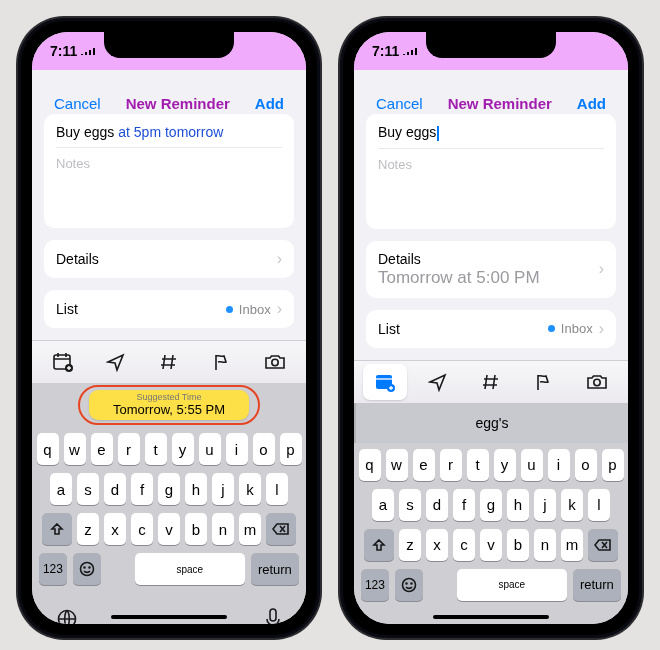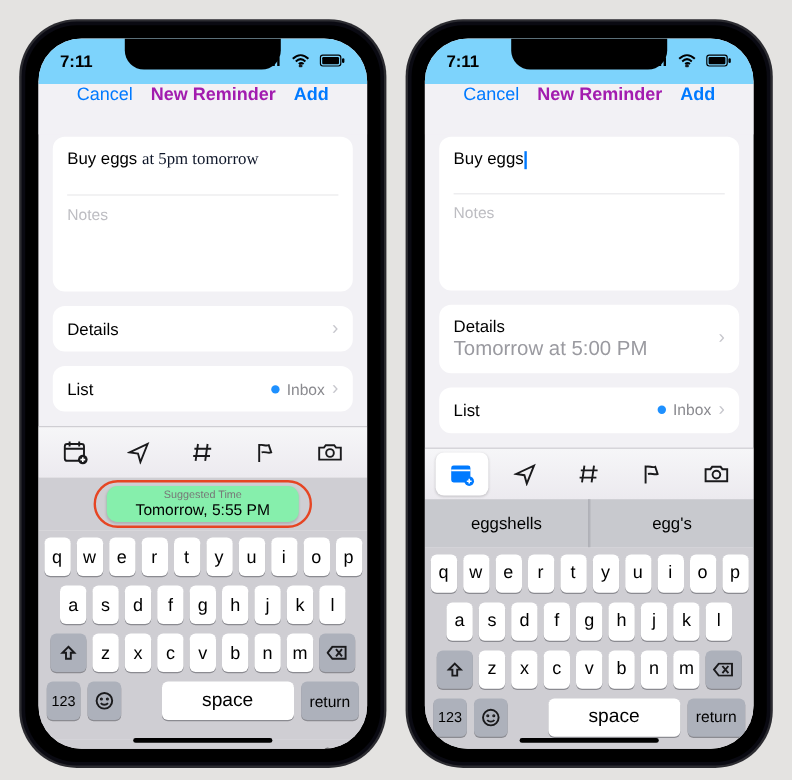--- a/index.html
+++ b/index.html
@@ -3,54 +3,54 @@
 <meta charset="utf-8">
 <style>
   html,body{margin:0;padding:0;width:660px;height:650px;background:#e4e3e1;font-family:-apple-system,Helvetica,Arial,sans-serif;}
   .stage{width:660px;height:650px;position:relative;}
   .phone{position:absolute;top:18px;width:302px;height:620px;background:#0a0a12;border-radius:46px;box-shadow:0 0 0 2px #2b2b30;}
   .phone.left{left:18px;}
   .phone.right{left:340px;}
   .phone-inner{position:absolute;inset:3px;border-radius:43px;background:#000;}
   .screen{position:absolute;left:11px;right:11px;top:11px;bottom:11px;border-radius:36px;overflow:hidden;background:#f2f1f5;}
   .notch{position:absolute;top:0;left:50%;transform:translateX(-50%);width:130px;height:26px;background:#000;border-bottom-left-radius:16px;border-bottom-right-radius:16px;z-index:5;}
-  .statusbar{height:38px;display:flex;align-items:center;justify-content:space-between;padding:0 18px;font-size:14px;font-weight:600;color:#000;background:#7dd3fc;}
+  .statusbar{height:38px;display:flex;align-items:center;padding:0 18px;font-size:14px;font-weight:600;color:#000;background:#f0abfc;}
   .sb-right svg{margin-left:4px;}
-  .nav{height:42px;background:#f2f1f5;display:flex;align-items:flex-start;justify-content:space-between;padding:0 32px;font-size:15px;}
+  .nav{height:42px;background:#f2f1f5;display:flex;align-items:flex-end;justify-content:space-between;padding:0 22px;font-size:15px;}
   .nav .title{font-weight:700;color:#a21caf;}
   .nav .link{color:#007aff;font-weight:400;}
   .nav .link.bold{font-weight:600;}
   .content{padding:2px 12px 0;}
   .card{background:#fff;border-radius:10px;padding:10px 12px;margin-bottom:12px;font-size:14px;}
   .title-input{color:#000;}
-  .title-input .parsed{color:#0f172a;font-family:Liberation Serif, serif;}
-  .notes-area{color:#bdbdc2;min-height:62px;border-top:1px solid #e9e9ec;margin-top:20px;padding-top:8px;font-size:13px;}
+  .title-input .parsed{color:#1d4ed8;}
+  .notes-area{color:#bdbdc2;min-height:62px;border-top:1px solid #e9e9ec;margin-top:7px;padding-top:8px;font-size:13px;}
   .row{display:flex;align-items:center;justify-content:space-between;}
   .row .label{color:#000;}
   .row .sub{color:#9a9aa0;font-size:17px;margin-top:1px;}
   .chev{color:#c6c6cc;font-size:16px;font-weight:300;}
   .list-val{display:flex;align-items:center;gap:6px;color:#8a8a8f;font-size:13px;}
   .dot{width:7px;height:7px;border-radius:50%;background:#1e90ff;display:inline-block;}
   .lcol{display:flex;flex-direction:column;}
   .toolbar{height:42px;background:linear-gradient(#f6f6f8,#eceaef);border-top:1px solid #cfced3;display:flex;align-items:center;justify-content:space-around;padding:0 4px;}
   .toolbar .tbtn{width:44px;height:36px;display:flex;align-items:center;justify-content:center;border-radius:7px;}
   .toolbar .tbtn.active{background:#fff;box-shadow:0 1px 2px rgba(0,0,0,.15);}
   .suggest-bar{height:44px;background:#cfced3;display:flex;align-items:center;justify-content:center;position:relative;}
-  .pill{background:#86efac;border-radius:9px;padding:3px 24px;text-align:center;line-height:1.1;box-shadow:0 1px 2px rgba(0,0,0,.15);}
+  .pill{background:#fde047;border-radius:9px;padding:3px 24px;text-align:center;line-height:1.1;box-shadow:0 1px 2px rgba(0,0,0,.15);}
   .pill .s1{font-size:9px;color:#777;}
   .pill .s2{font-size:13px;color:#000;}
   .redring{position:absolute;border:2px solid #e64523;border-radius:22px;width:178px;height:36px;pointer-events:none;}
   .predict-bar{height:40px;background:#c8c9ce;display:flex;align-items:stretch;}
   .predict-bar span{flex:1;display:flex;align-items:center;justify-content:center;font-size:14px;color:#000;}
   .predict-bar .sep{width:1px;background:#b0b1b7;flex:none;}
   .keyboard{background:#cfced3;padding:6px 4px 8px;}
   .krow{display:flex;justify-content:center;gap:5px;margin-bottom:8px;}
   .key{background:#fff;border-radius:5px;box-shadow:0 1px 0 #8b8b91;width:22px;height:32px;display:flex;align-items:center;justify-content:center;font-size:15px;color:#000;}
   .key.fn{background:#adb1bb;width:30px;}
-  .key.space{flex:1;min-width:110px;font-size:16px;margin-left:28px;}
+  .key.space{flex:1;min-width:110px;font-size:10px;margin-left:28px;}
   .key.ret{background:#adb1bb;width:52px;font-size:13px;}
   .key.num{background:#adb1bb;width:30px;font-size:12px;}
   .krow.bottom{gap:6px;padding:0 3px;}
   .bottombar{height:36px;display:flex;align-items:center;justify-content:space-between;padding:0 24px;background:#cfced3;}
   .home{position:absolute;bottom:5px;left:50%;transform:translateX(-50%);width:116px;height:4px;background:#000;border-radius:3px;z-index:6;}
   .cursor{display:inline-block;width:2px;height:15px;background:#007aff;vertical-align:middle;margin-left:1px;}
   .icon{stroke:#1a1a1c;stroke-width:1.6;fill:none;}
 </style>
 </head>
 <body>
@@ -307,21 +307,20 @@
             </div>
     <div class="tbtn">
               <svg width="22" height="18" class="icon">
                 <path d="M2 5h4l1.5-2h7L16 5h4v10H2z"></path>
                 <circle cx="11" cy="9.5" r="3.2"></circle>
               </svg>
             </div>
   </div>
 
   <div class="predict-bar">
-    <span>eggshells</span>
     <div class="sep"></div>
     <div class="sep"></div>
     <span>egg's</span>
   </div>
 
   <div class="keyboard">
     <div class="krow" id="R-r1">
               <div class="key">q</div>
               <div class="key">w</div>
               <div class="key">e</div>

